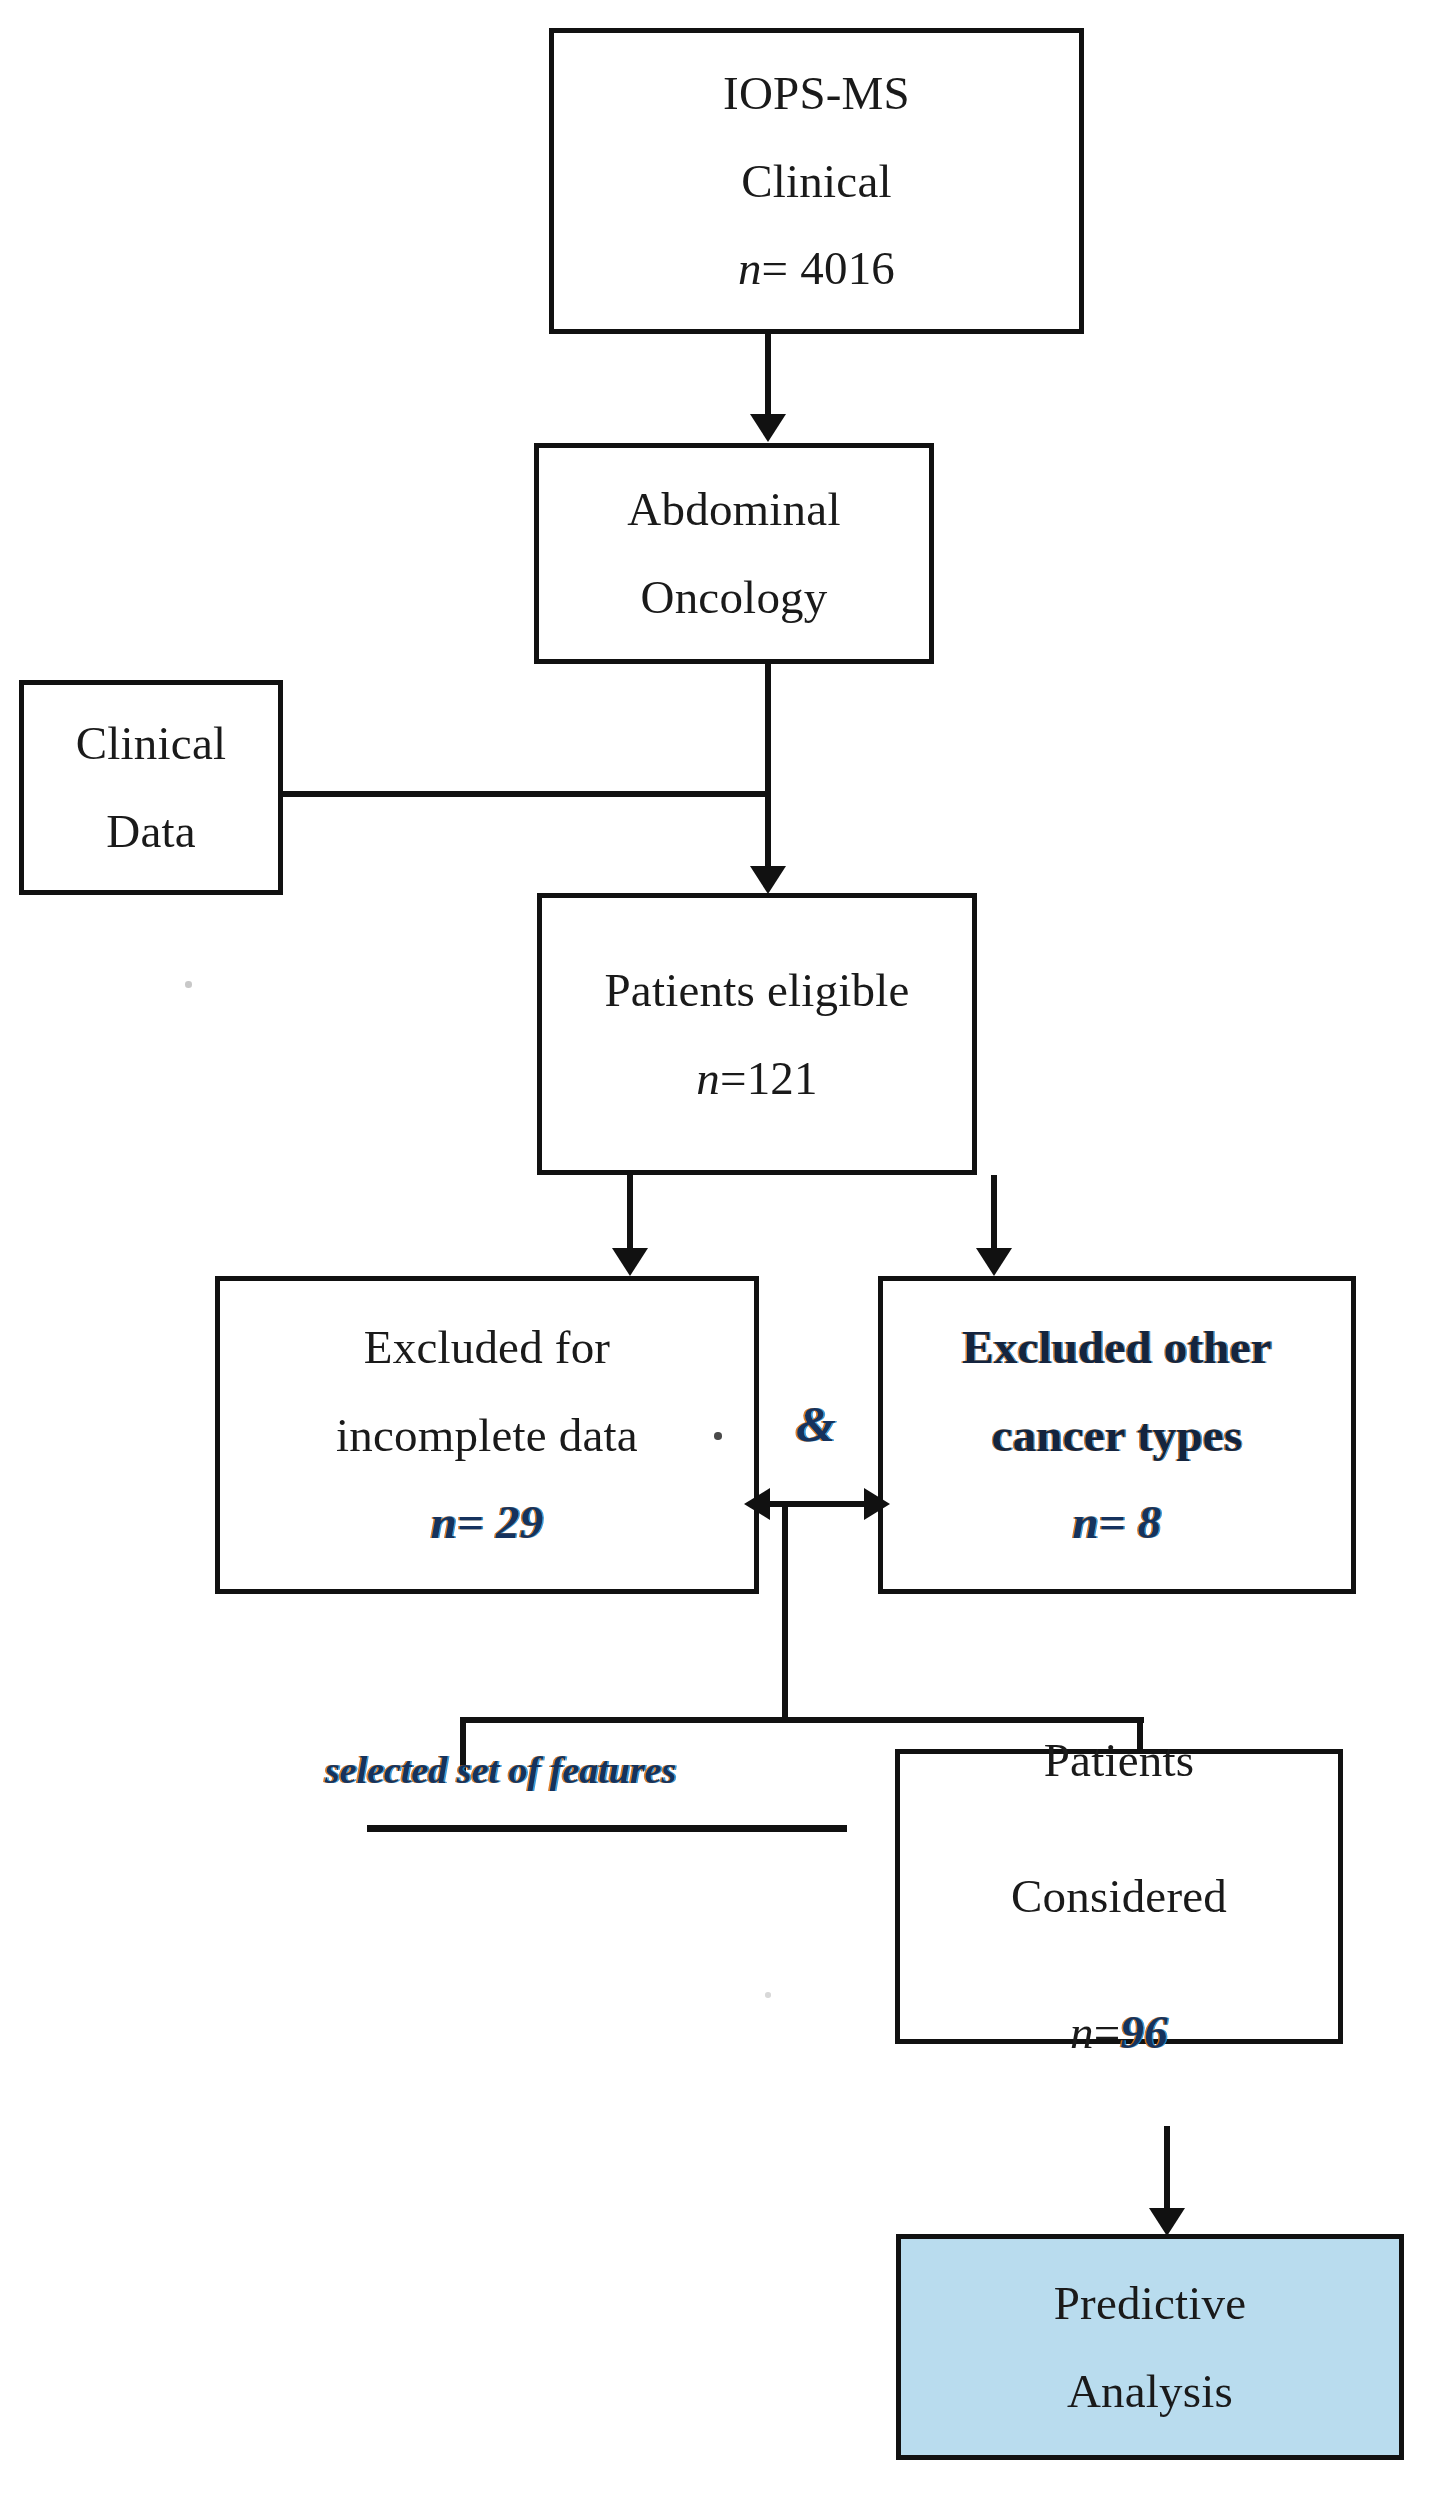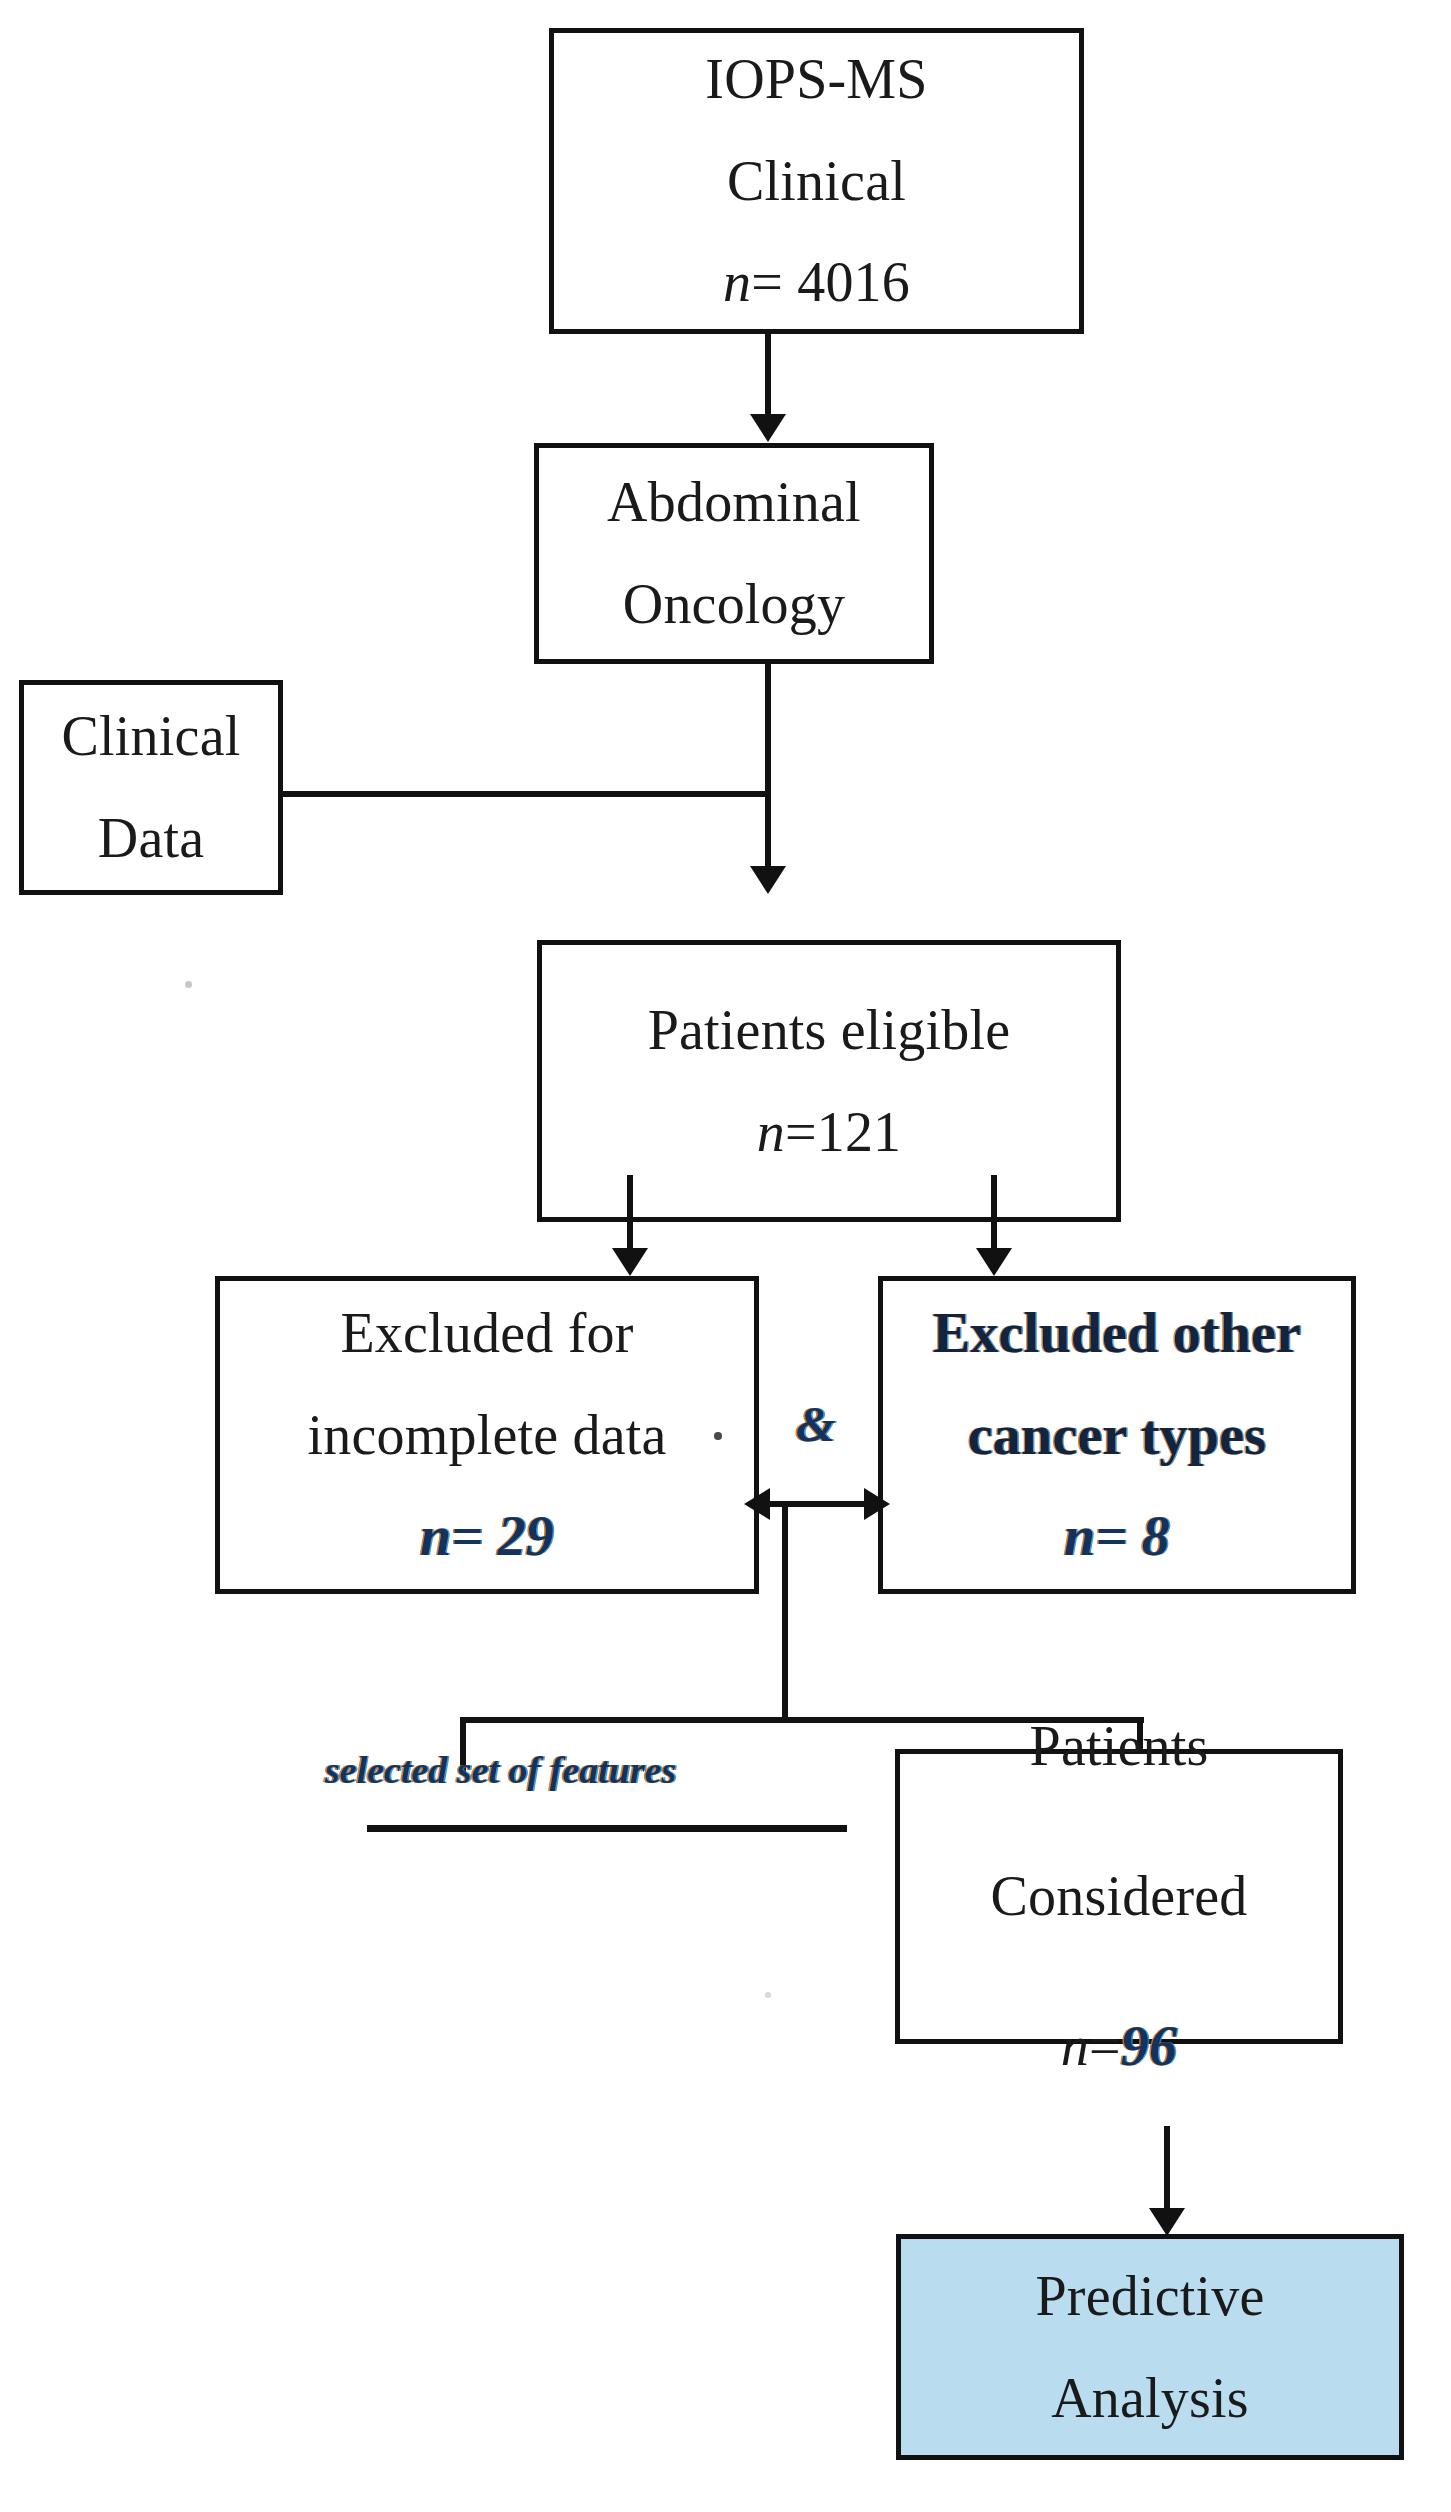--- a/index.html
+++ b/index.html
@@ -23,21 +23,21 @@
     position: absolute;
     box-sizing: border-box;
     border: 5.6px solid #111111;
     background: #ffffff;
     display: flex;
     flex-direction: column;
     align-items: center;
     justify-content: center;
     text-align: center;
     color: #1a1a1a;
-    font-size: 56px;
+    font-size: 47px;
     line-height: 1.55;
     letter-spacing: 0.2px;
   }
   .fbox .ln { display: block; white-space: nowrap; }
   .fbox .ln + .ln { margin-top: 15px; }
 
   .nvar { font-style: italic; }
 
   
   .emph {
@@ -131,21 +131,21 @@
   <div class="fbox" style="left:19px; top:680px; width:264px; height:215px;">
     <span class="ln">Clinical</span>
     <span class="ln">Data</span>
   </div>
 
   <div class="hline" style="left:280px; top:791px; width:491px;"></div>
 
   <div class="vline" style="left:765px; top:664px; height:205px;"></div>
   <div class="arrowhead" style="left:750px; top:866px;"></div>
 
-  <div class="fbox" style="left:537px; top:893px; width:584px; height:282px;margin-top:47px;">
+  <div class="fbox" style="left:537px; top:893px; width:440px; height:282px;">
     <span class="ln">Patients eligible</span>
     <span class="ln"><i class="nvar">n</i><span>=121</span></span>
   </div>
 
   <div class="vline" style="left:627px; top:1175px; height:75px;"></div>
   <div class="arrowhead" style="left:612px; top:1248px;"></div>
 
   <div class="vline" style="left:991px; top:1175px; height:75px;"></div>
   <div class="arrowhead" style="left:976px; top:1248px;"></div>
 

